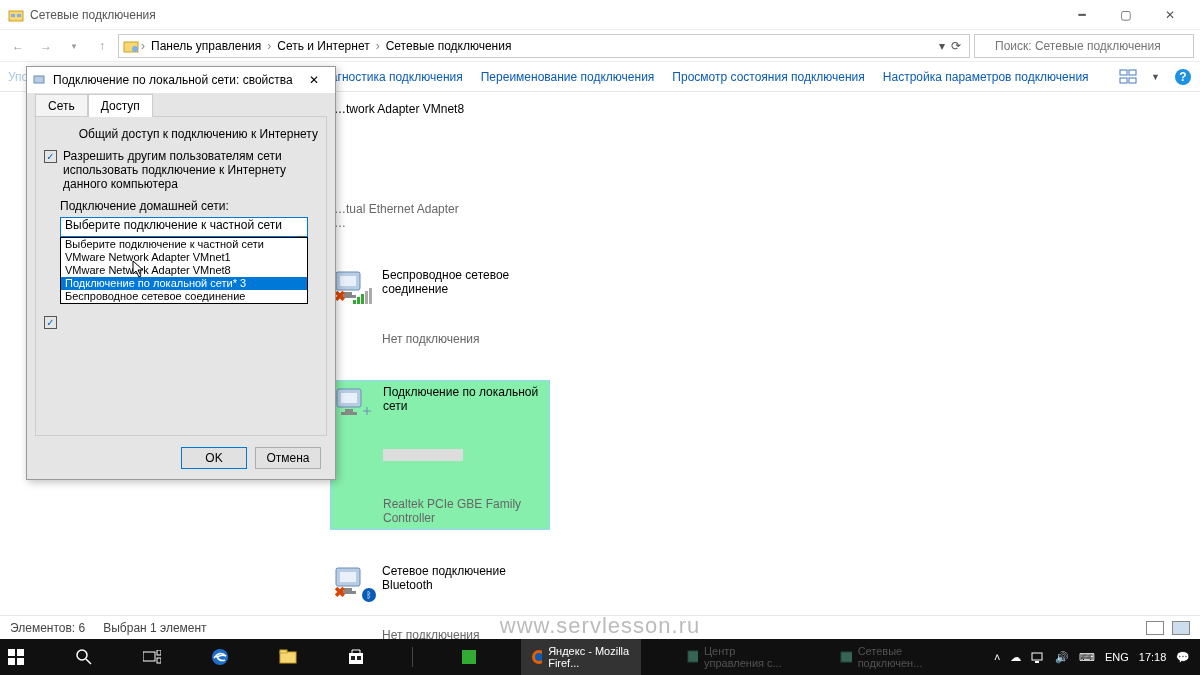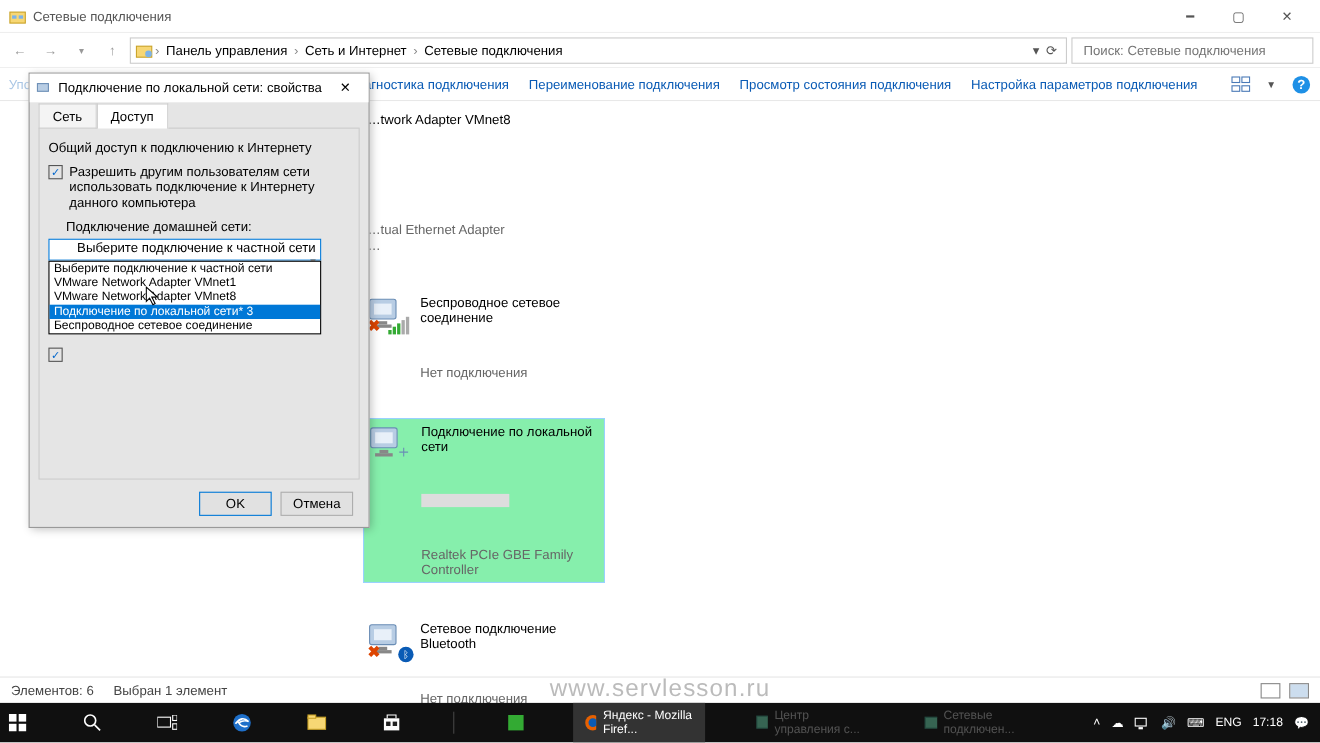--- a/index.html
+++ b/index.html
@@ -8,21 +8,21 @@
 .window-titlebar .icon-sm { width: 16px; height: 16px; margin-right: 6px; }
 .title-text { flex: 1; color: #555; }
 .wbtn { width: 44px; height: 28px; display: flex; align-items: center; justify-content: center; color: #555; cursor: pointer; }
 .addr-bar { height: 32px; display: flex; align-items: center; padding: 0 6px; gap: 4px; border-bottom: 1px solid #eee; }
 .nav-arrow { width: 24px; height: 24px; display: flex; align-items: center; justify-content: center; color: #999; border-radius: 2px; cursor: pointer; }
 .crumbs { flex: 1; height: 24px; border: 1px solid #ccc; display: flex; align-items: center; padding: 0 4px; gap: 2px; background: #fff; }
 .crumb-icon { width: 16px; height: 16px; }
 .crumb { padding: 0 4px; cursor: pointer; }
 .crumb-sep { color: #888; }
 .crumb-tail { margin-left: auto; display: flex; gap: 6px; padding-right: 4px; color: #555; }
-.search { width: 220px; height: 24px; border: 1px solid #ccc; display: flex; align-items: center; padding: 0 10px; color: #888; }
+.search { width: 220px; height: 24px; border: 1px solid #ccc; display: flex; align-items: center; padding: 0 20px; color: #888; }
 .search input { border: none; outline: none; flex: 1; font-size: 12px; }
 .toolbar { height: 30px; display: flex; align-items: center; padding: 0 8px; gap: 18px; background: #fff; border-bottom: 1px solid #e6e6e6; }
 .tb-item { color: #0a5bb5; cursor: pointer; white-space: nowrap; }
 .tb-item.dim { color: rgba(10,91,181,0.35); }
 .tb-right { margin-left: auto; display: flex; gap: 14px; align-items: center; color: #4a7ab7; }
 .tb-ic { width: 18px; height: 18px; }
 .content { position: absolute; top: 92px; left: 0; right: 0; bottom: 36px; background: #fff; }
 .conn-row { display: flex; gap: 30px; padding: 6px 10px; flex-direction: column; }
 .conn { display: flex; gap: 8px; width: 220px; padding: 4px; }
 .conn.selected { background: #86efac; border: 1px solid #99d1ff; }
@@ -36,25 +36,25 @@
 
 .dialog { position: absolute; left: 26px; top: 66px; width: 310px; height: 414px; background: #e5e5e5; border: 1px solid #999; box-shadow: 2px 2px 8px rgba(0,0,0,0.25); z-index: 20; }
 .dlg-title { height: 26px; display: flex; align-items: center; padding: 0 6px; background: #fff; }
 .dlg-title .icon-sm { width: 14px; height: 14px; margin-right: 6px; }
 .dlg-close { margin-left: auto; width: 30px; height: 22px; display: flex; align-items: center; justify-content: center; cursor: pointer; }
 .tabs-row { display: flex; padding-left: 8px; }
 .tab { padding: 4px 12px; border: 1px solid #ccc; border-bottom: none; background: #fff; cursor: pointer; position: relative; top: 1px; }
 .tab.inactive { background: #f4f4f4; }
 .tab.active { z-index: 2; }
 .tab-body { border: 1px solid #ccc; margin: 0 8px; height: 320px; padding: 10px 8px; position: relative; }
-.grp-label { margin-bottom: 8px; }
+.grp-label { margin-bottom: 8px; text-align: right; }
 .chk-row { display: flex; gap: 6px; align-items: flex-start; margin-bottom: 6px; }
 .chk { width: 13px; height: 13px; border: 1px solid #555; display: flex; align-items: center; justify-content: center; font-size: 10px; color: #0066cc; flex-shrink: 0; margin-top: 1px; }
 .field-label { margin: 8px 0 4px 16px; }
-.combo { width: 248px; height: 20px; border: 1px solid #0078d7; display: flex; align-items: flex-end; padding: 0 4px; background: #fff; cursor: pointer; position: relative; flex-direction: column; }
+.combo { margin-left: 16px; width: 248px; height: 20px; border: 1px solid #0078d7; display: flex; align-items: flex-start; padding: 0 4px; background: #fff; cursor: pointer; position: relative; flex-direction: column; }
 .combo .chev { margin-left: auto; font-size: 10px; color: #555; }
 .dropdown { position: absolute; left: -1px; top: 19px; width: 248px; border: 1px solid #000; background: #fff; z-index: 30; }
 .dd-item { padding: 0 4px; height: 13px; line-height: 13px; font-size: 11px; cursor: pointer; white-space: nowrap; overflow: hidden; }
 .dd-item.sel { background: #0078d7; color: #fff; }
 .btn-row { position: absolute; right: 14px; bottom: 10px; display: flex; gap: 8px; }
 .btn { width: 66px; height: 22px; border: 1px solid #adadad; background: #e1e1e1; display: flex; align-items: center; justify-content: center; cursor: pointer; }
 .btn.primary { border: 1px solid #0078d7; }
 
 .taskbar { position: absolute; left: 0; right: 0; bottom: 0; height: 36px; background: #101010; display: flex; align-items: center; color: #fff; gap: 36px; }
 .tb-btn { width: 44px; height: 36px; display: flex; align-items: center; justify-content: center; cursor: pointer; }

